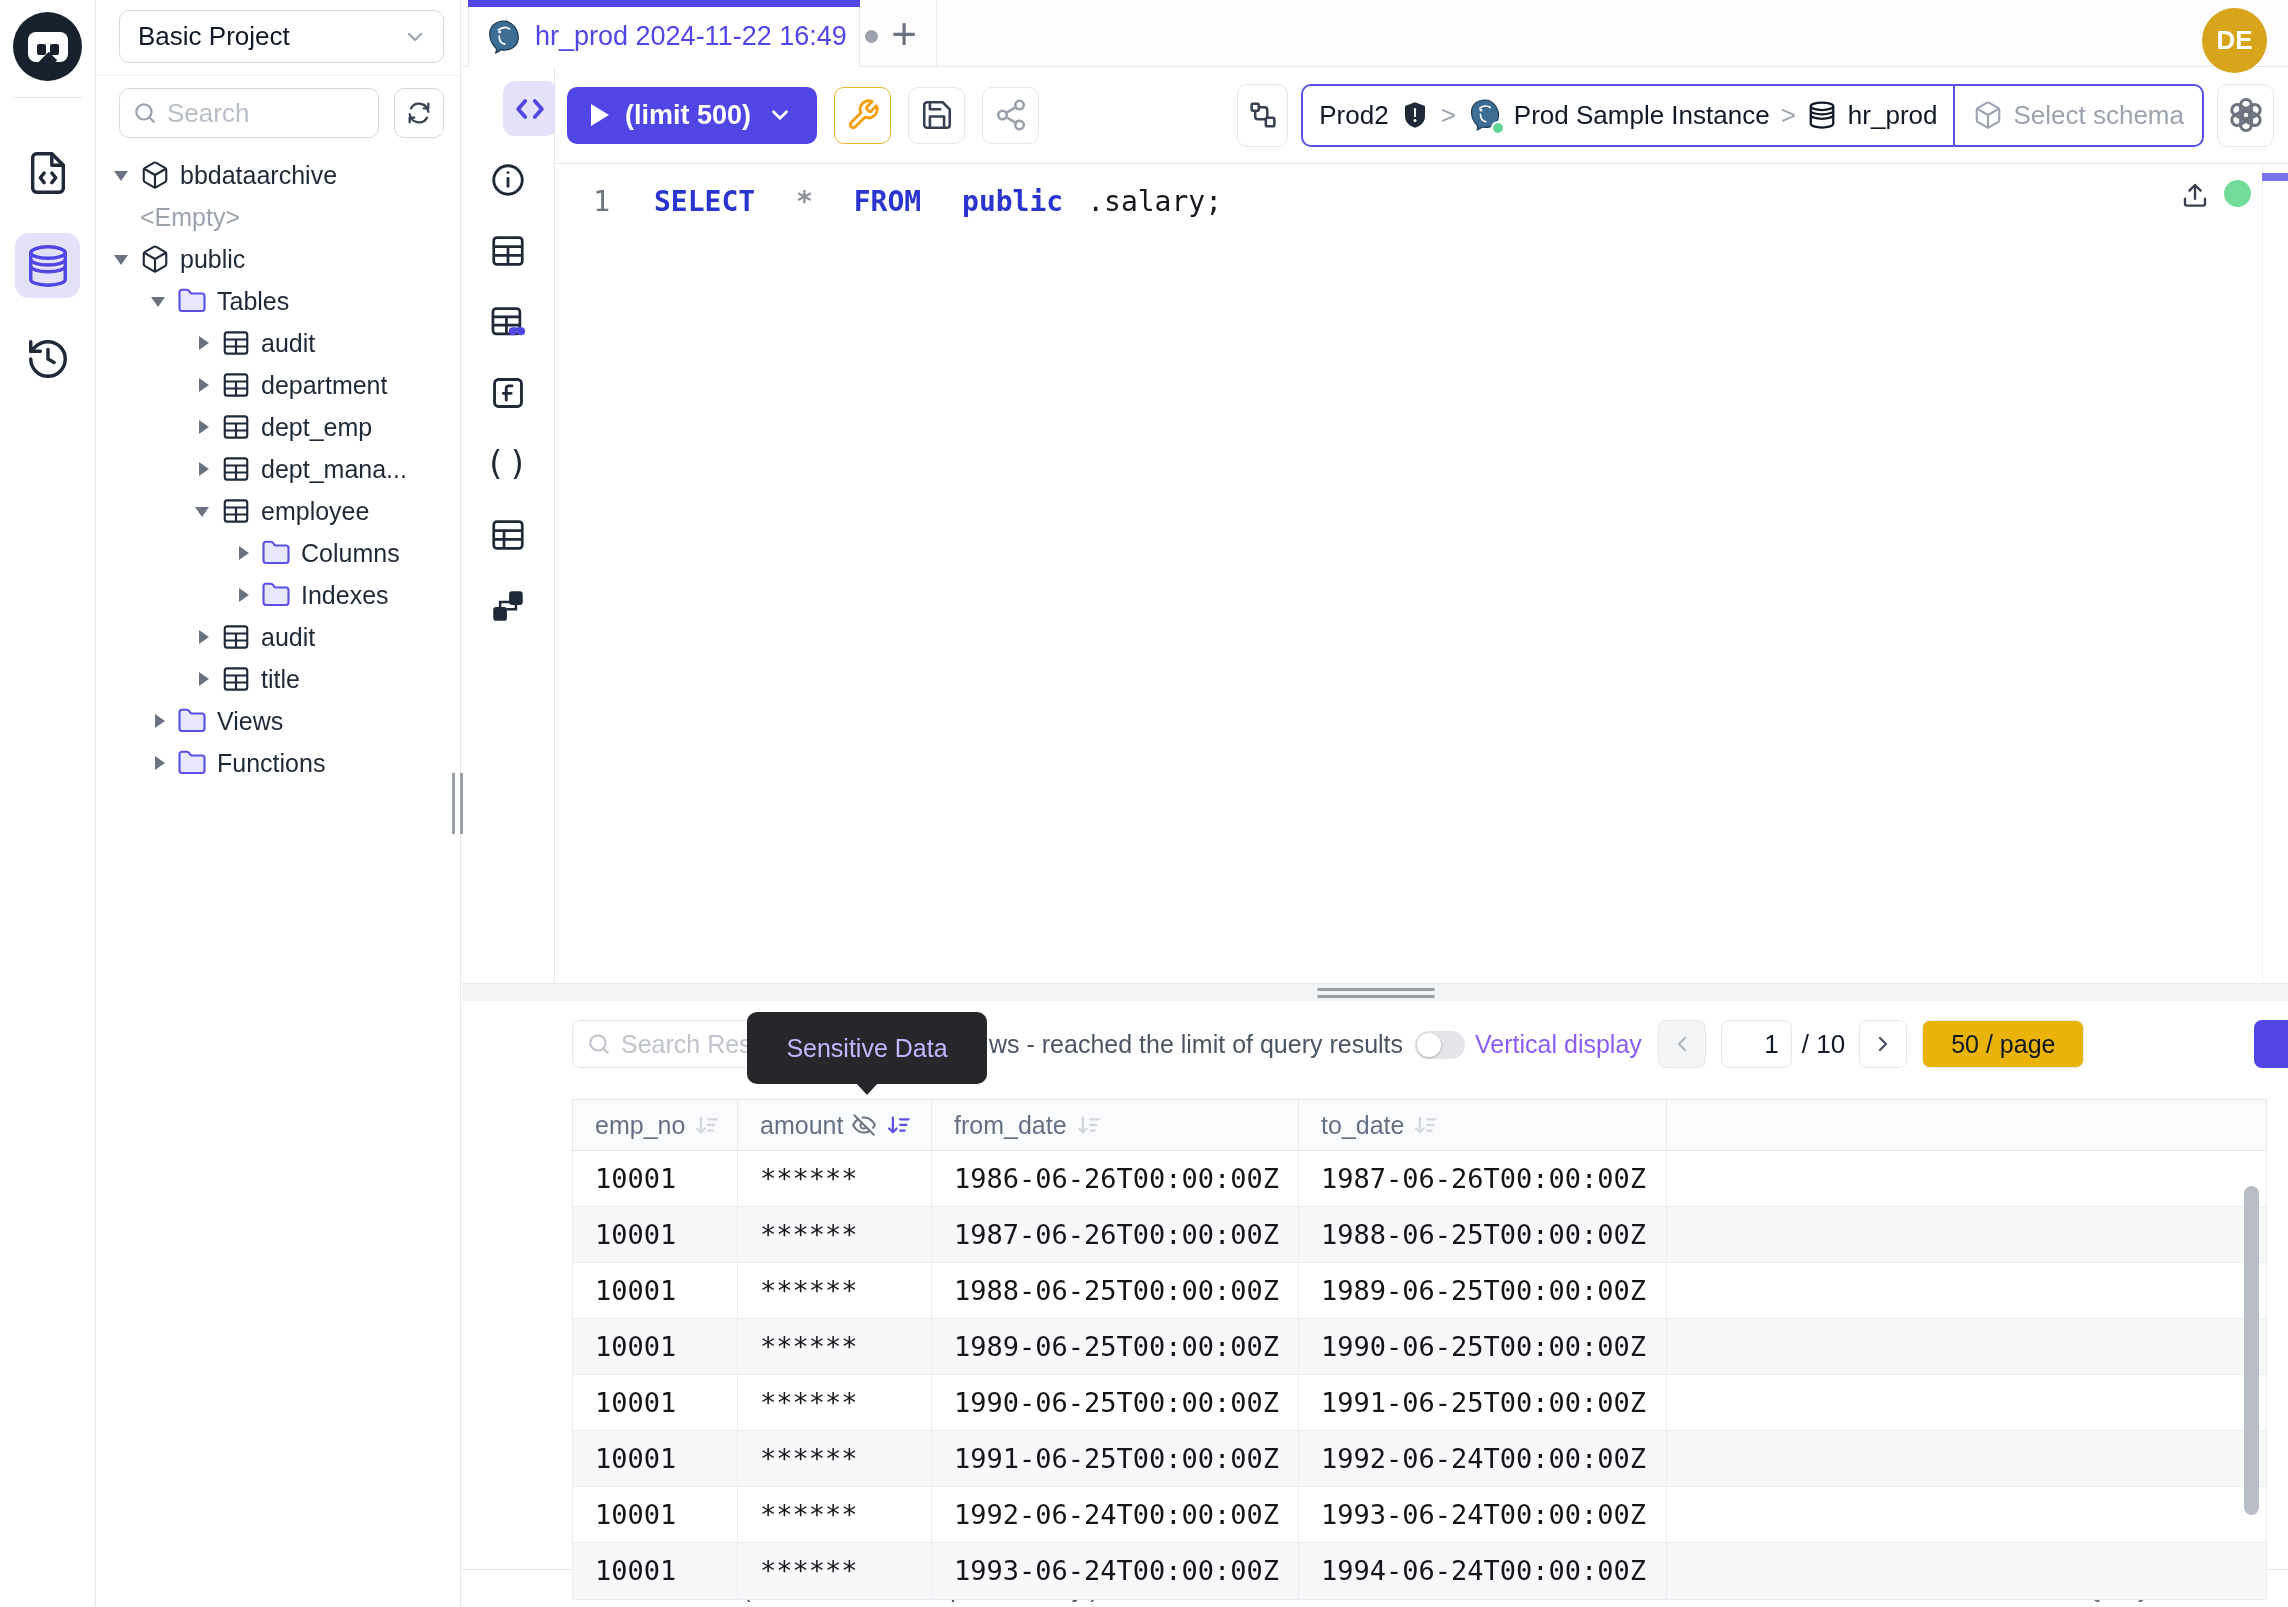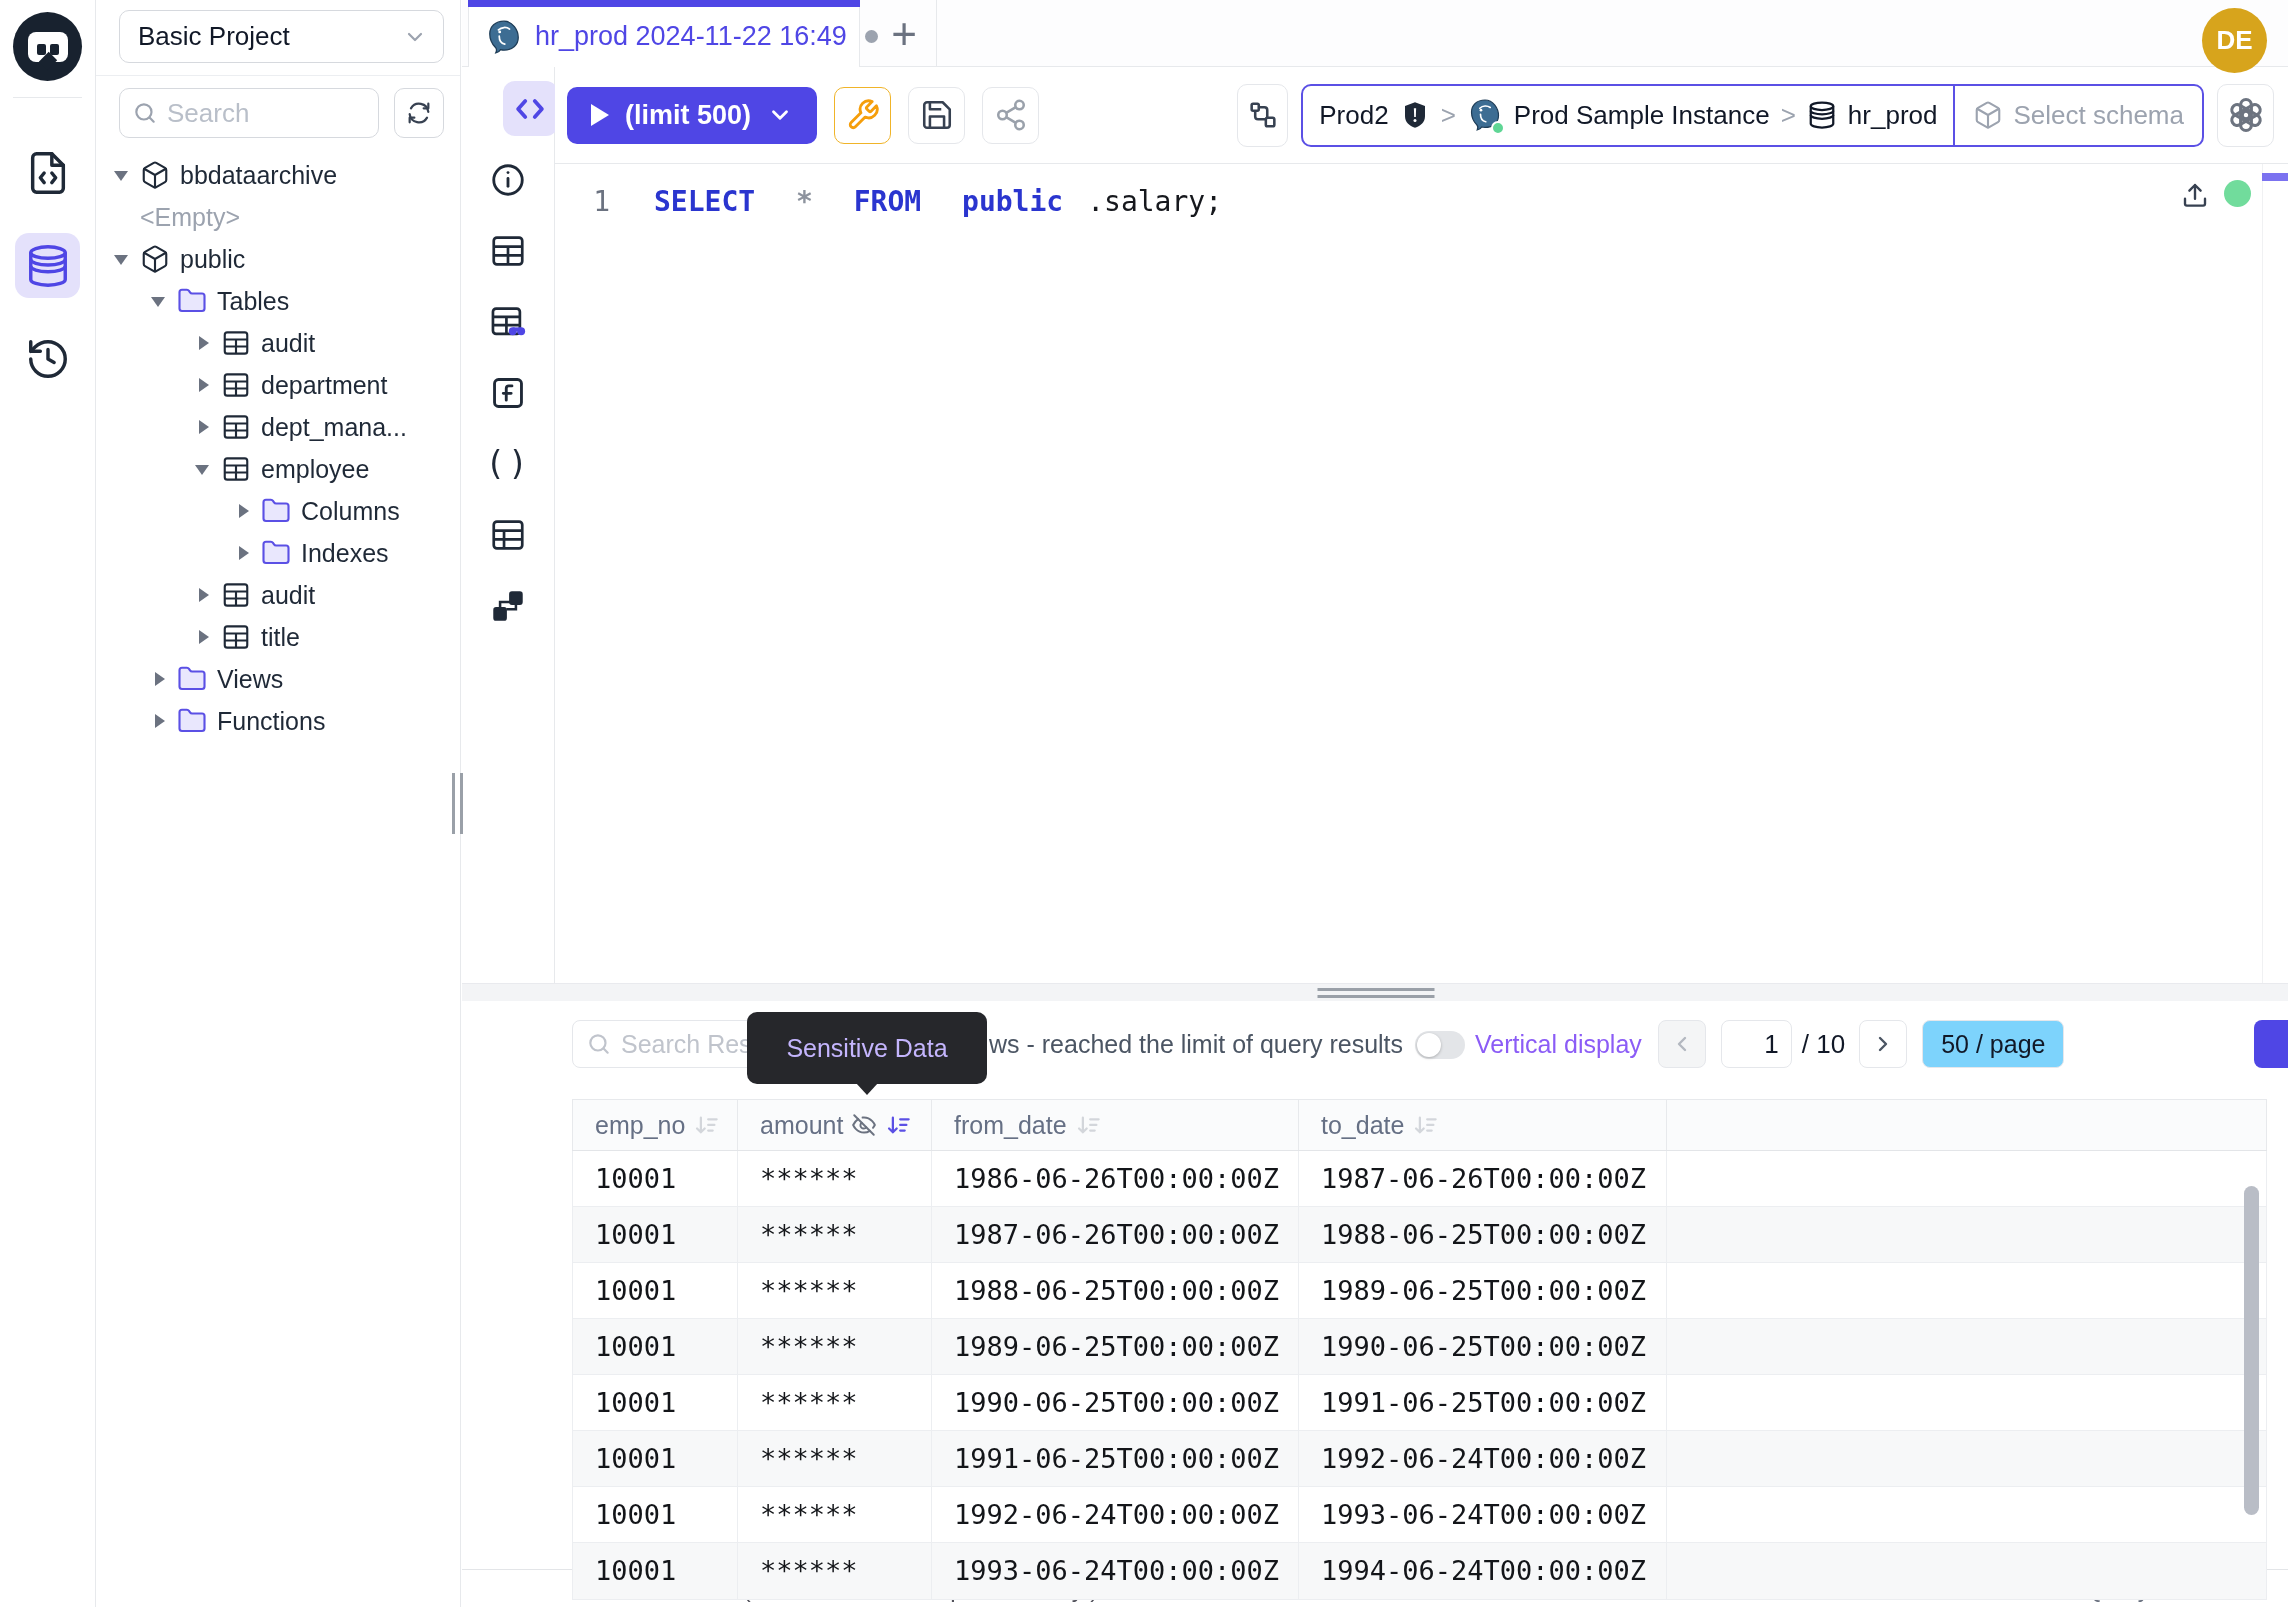--- a/index.html
+++ b/index.html
@@ -153,22 +153,22 @@
   .toggle-label { margin-left:10px; line-height:48px; font-size:25px; color:#8b5cf6; white-space:nowrap; }
   .pager { display:flex; align-items:center; margin-left:16px; }
   .pg-btn { width:48px; height:48px; border:1px solid #e5e7eb; border-radius:8px; background:#fff;
     display:flex; align-items:center; justify-content:center; cursor:pointer; }
   .pg-btn svg { width:24px; height:24px; }
   .pg-btn.disabled { background:#f4f5f6; }
   .page-input { width:71px; height:48px; border:1px solid #e5e7eb; border-radius:8px; margin-left:15px;
     font-size:26px; font-family:inherit; text-align:right; padding-right:12px; color:#111827; outline:none; }
   .page-total { margin-left:10px; font-size:26px; color:#111827; line-height:48px; }
   .pager .nxt { margin-left:14px; }
-  .page-size { height:48px; border:1px solid #e5e7eb; border-radius:8px; margin-left:15px; background:#7dd3fc;
-    padding:0 18px; font-size:25px; color:#111827; font-family:inherit; cursor:pointer; }
+  .page-size { height:48px; border:1px solid #e5e7eb; border-radius:8px; margin-left:15px; background:#eab308;
+    padding:0 28px; font-size:25px; color:#111827; font-family:inherit; cursor:pointer; }
   .export-sliver { position:absolute; right:0; top:19px; width:35px; height:48px; background:#4f46e5;
     border-radius:8px 0 0 8px; cursor:pointer; }
   .tooltip { position:absolute; left:285px; top:11px; width:240px; height:72px; background:#26272b; color:#c4b5fd;
     border-radius:10px; font-size:25px; display:flex; align-items:center; justify-content:center; z-index:7; }
   .tooltip::after { content:""; position:absolute; left:50%; bottom:-11px; transform:translateX(-50%);
     border-top:12px solid #26272b; border-left:11px solid transparent; border-right:11px solid transparent; }
 
   
   .table-wrap { position:relative; margin:10px 0 0 110px; width:1695px; }
   table.grid { border-collapse:collapse; table-layout:fixed; width:1695px; }
@@ -289,20 +289,28 @@
             </svg></span>
           <span>audit</span>
         </div>
         <div class="tree-row d2">
           <span class="arr right"></span>
           <span class="ticon"><svg viewBox="0 0 24 24" fill="none" stroke="currentColor" stroke-width="1.7">
               <rect x="3" y="3.5" width="18" height="17" rx="2"></rect>
               <path d="M3 9.2h18M3 14.8h18M12 9.2v11.3"></path>
             </svg></span>
           <span>department</span>
+        </div>
+        <div class="tree-row d2">
+          <span class="arr right"></span>
+          <span class="ticon"><svg viewBox="0 0 24 24" fill="none" stroke="currentColor" stroke-width="1.7">
+              <rect x="3" y="3.5" width="18" height="17" rx="2"></rect>
+              <path d="M3 9.2h18M3 14.8h18M12 9.2v11.3"></path>
+            </svg></span>
+          <span>dept_emp</span>
         </div>
         <div class="tree-row d2">
           <span class="arr right"></span>
           <span class="ticon"><svg viewBox="0 0 24 24" fill="none" stroke="currentColor" stroke-width="1.7">
               <rect x="3" y="3.5" width="18" height="17" rx="2"></rect>
               <path d="M3 9.2h18M3 14.8h18M12 9.2v11.3"></path>
             </svg></span>
           <span>dept_mana...</span>
         </div>
         <div class="tree-row d2">

